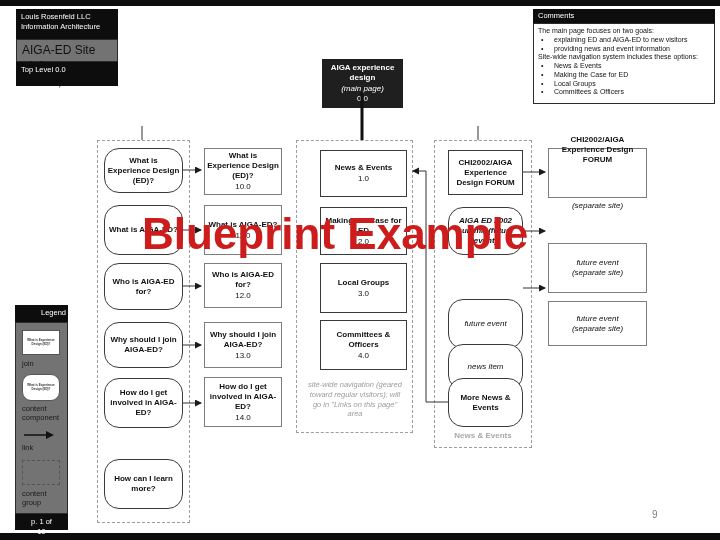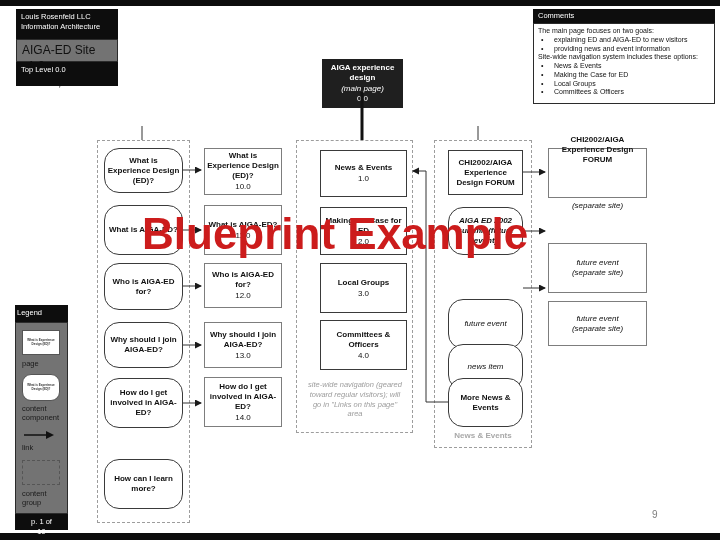--- a/index.html
+++ b/index.html
@@ -187,26 +187,26 @@
   </div>
   <div class="box rect-gray it nb" style="left:548px;top:207px;width:99px;height:50px;">
     <div>future event</div>
     <div>(separate site)</div>
   </div>
   <div class="box rect-gray it nb" style="left:548px;top:265px;width:99px;height:45px;">
     <div>future event</div>
     <div>(separate site)</div>
   </div>
 
-  <div class="blackbox" style="left:15px;top:305px;width:53px;height:17px;text-align:left;padding:3px 2px;">
+  <div class="blackbox" style="left:15px;top:305px;width:53px;height:17px;text-align:right;padding:3px 2px;">
     <span>Legend</span>
   </div>
   <div class="whitebox" style="left:15px;top:322px;width:53px;height:192px;padding:0;"></div>
   <div class="mini" style="left:22px;top:330px;width:38px;height:25px;">What is Experience Design (ED)?</div>
-  <div class="legend-label" style="left:22px;top:359px;">page</div>
+  <div class="legend-label" style="left:22px;top:359px;">join</div>
   <div class="mini" style="left:22px;top:374px;width:38px;height:27px;border-radius:9px;">What is Experience Design (ED)?</div>
   <div class="legend-label" style="left:22px;top:404px;width:42px;">content component</div>
   <svg style="position:absolute;left:24px;top:431px;" width="30" height="8">
     <line x1="0" y1="4" x2="22" y2="4" stroke="#111" stroke-width="1.5"></line>
     <polygon points="22,0 30,4 22,8" fill="#111"></polygon>
   </svg>
   <div class="legend-label" style="left:22px;top:443px;">link</div>
   <div style="position:absolute;left:22px;top:460px;width:38px;height:25px;border:1px dashed #555;box-sizing:border-box;"></div>
   <div class="legend-label" style="left:22px;top:489px;width:40px;">content group</div>
   <div class="blackbox" style="left:15px;top:514px;width:53px;height:16px;text-align:center;padding:3px 11px;">

